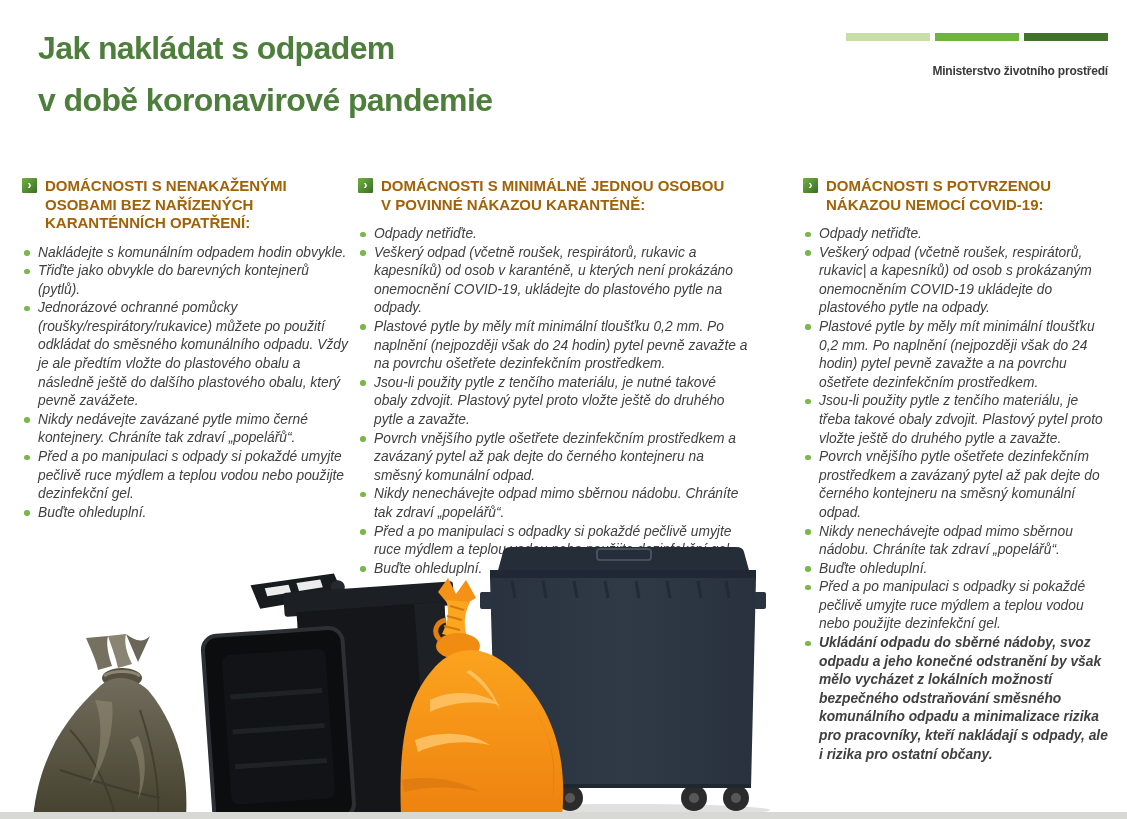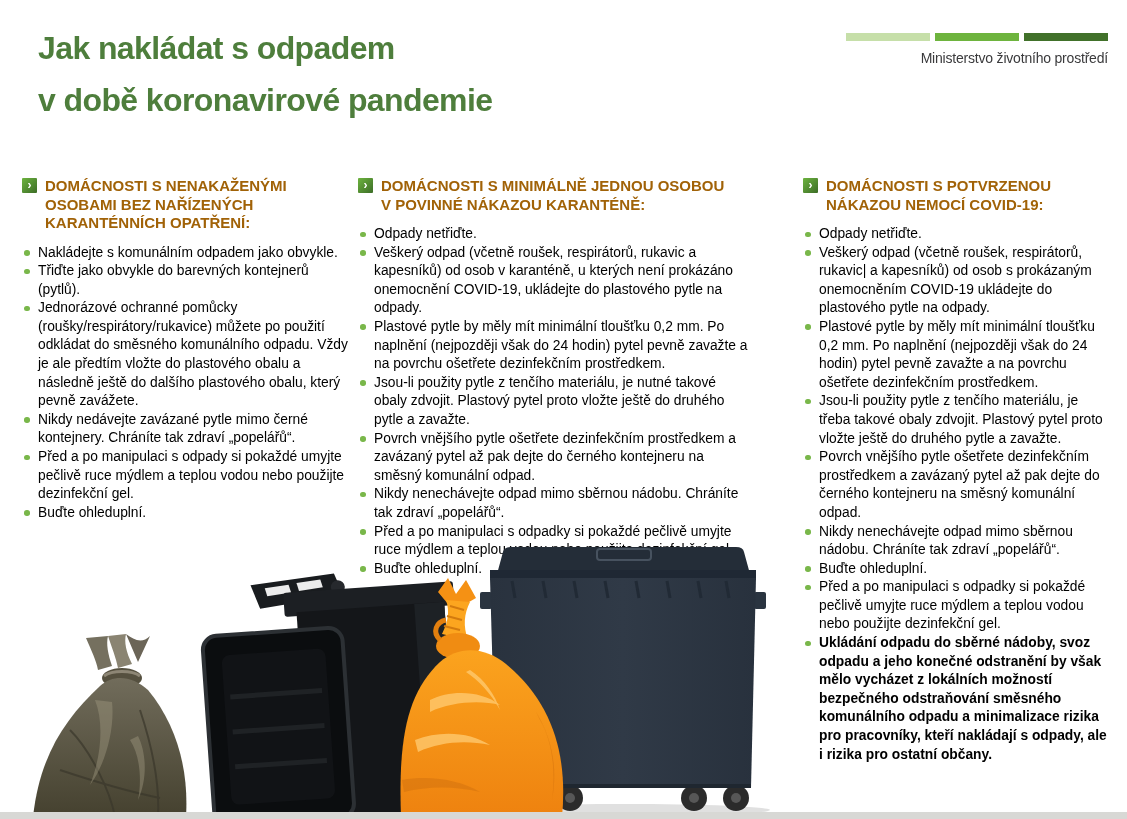--- a/index.html
+++ b/index.html
@@ -13,38 +13,38 @@
     color:#4e7e3c;font-weight:700;font-size:32px;line-height:52px;
     letter-spacing:-0.6px;white-space:nowrap;
   }
   .logo{position:absolute;top:33px;right:19px;width:262px;}
   .logo-bars{display:flex;gap:5px;height:8px;}
   .logo-bars div{flex:1;}
   .bar1{background:#c6dfa9;}
   .bar2{background:#6eb43e;}
   .bar3{background:#41712a;}
   .logo-text{
-    margin-top:9px;text-align:right;color:#3a3a3c;
-    font-weight:400;font-size:14px;letter-spacing:-0.2px;white-space:nowrap;
+    margin-top:23px;text-align:right;color:#3a3a3c;
+    font-weight:700;font-size:12px;letter-spacing:-0.2px;white-space:nowrap;
   }
   .col{position:absolute;top:177px;}
   #col1{left:22px;width:326px;}
   #col2{left:358px;width:393px;}
   #col3{left:803px;width:309px;}
   .col-head{display:flex;gap:8px;}
   .arrow-box{
     flex:0 0 15px;width:15px;height:15px;margin-top:1px;border-radius:1px;
     background:linear-gradient(135deg,#6db33f,#3c6d27);
     color:#fff;font-size:12px;font-weight:700;line-height:15px;text-align:center;
   }
   .head-lines{color:#a16207;font-weight:700;font-size:15px;line-height:18.5px;}
   .head-lines div{white-space:nowrap;}
   ul.bullets{
     list-style:none;margin:11px 0 0;padding:0;
-    color:#000000;font-size:13.8px;line-height:18.6px;
+    color:#404040;font-size:13.8px;line-height:18.6px;font-style:italic;
   }
   ul.bullets li{position:relative;padding-left:16px;}
   ul.bullets li::before{
     content:"";position:absolute;left:2px;top:6.5px;width:5.5px;height:5.5px;
     border-radius:50%;background:#79b74a;
   }
   ul.bullets li.b{font-weight:700;}
   .photos{position:absolute;left:0;top:540px;}
   .floor-strip{
     position:absolute;left:0;top:812px;width:1127px;height:7px;
@@ -71,21 +71,21 @@
 <div class="col" id="col1">
   <div class="col-head">
     <div class="arrow-box">›</div>
     <div class="head-lines">
       <div>DOMÁCNOSTI S NENAKAŽENÝMI</div>
       <div>OSOBAMI BEZ NAŘÍZENÝCH</div>
       <div>KARANTÉNNÍCH OPATŘENÍ:</div>
     </div>
   </div>
   <ul class="bullets">
-    <li>Nakládejte s komunálním odpadem jako obvykle.</li>
+    <li>Nakládejte s komunálním odpadem hodin obvykle.</li>
     <li>Třiďte jako obvykle do barevných kontejnerů (pytlů).</li>
     <li>Jednorázové ochranné pomůcky (roušky/respirátory/rukavice) můžete po použití odkládat do směsného komunálního odpadu. Vždy je ale předtím vložte do plastového obalu a následně ještě do dalšího plastového obalu, který pevně zavážete.</li>
     <li>Nikdy nedávejte zavázané pytle mimo černé kontejnery. Chráníte tak zdraví „popelářů“.</li>
     <li>Před a po manipulaci s odpady si pokaždé umyjte pečlivě ruce mýdlem a teplou vodou nebo použijte dezinfekční gel.</li>
     <li>Buďte ohleduplní.</li>
   </ul>
 </div>
 
 <div class="col" id="col2">
   <div class="col-head">

